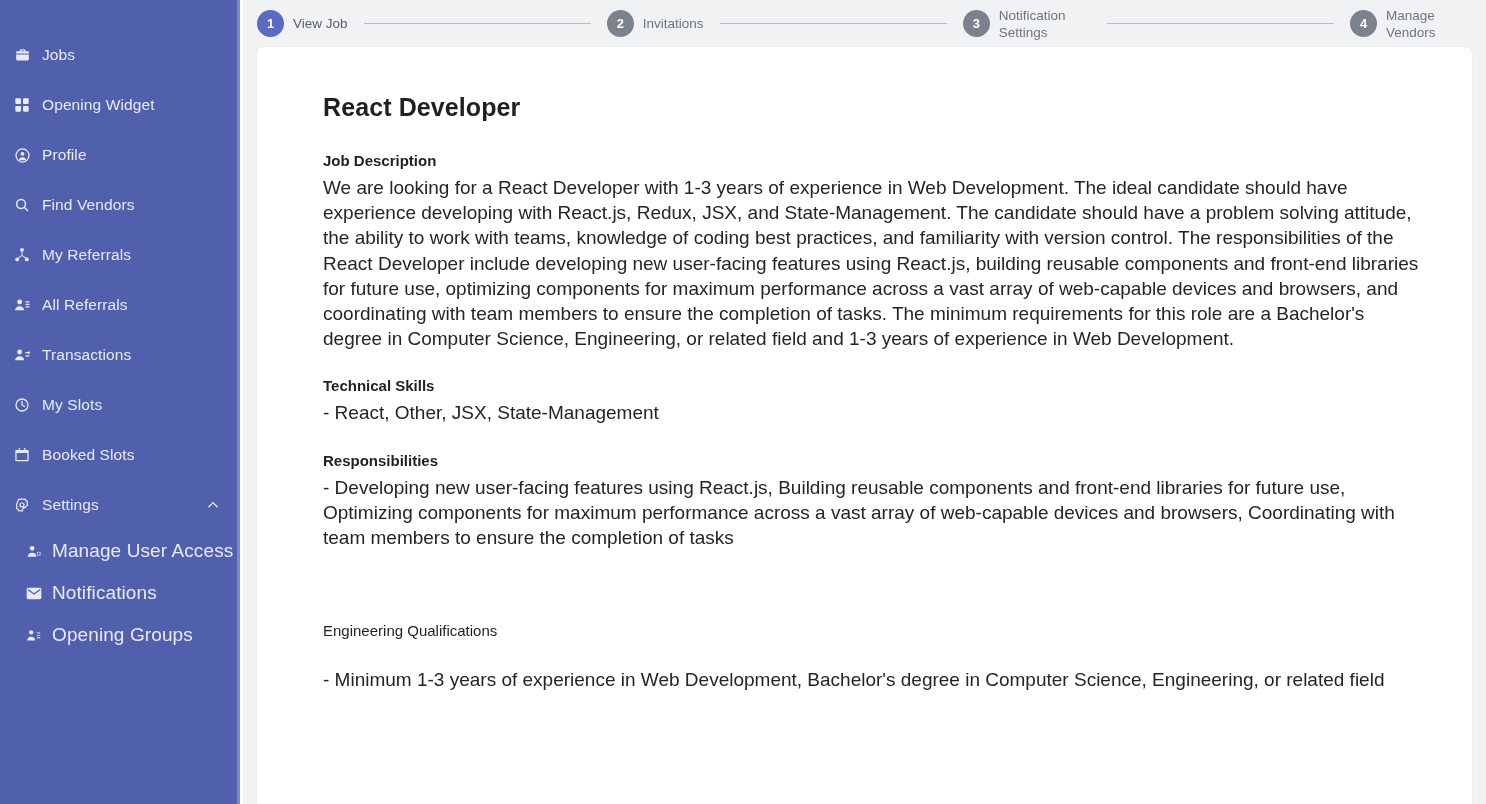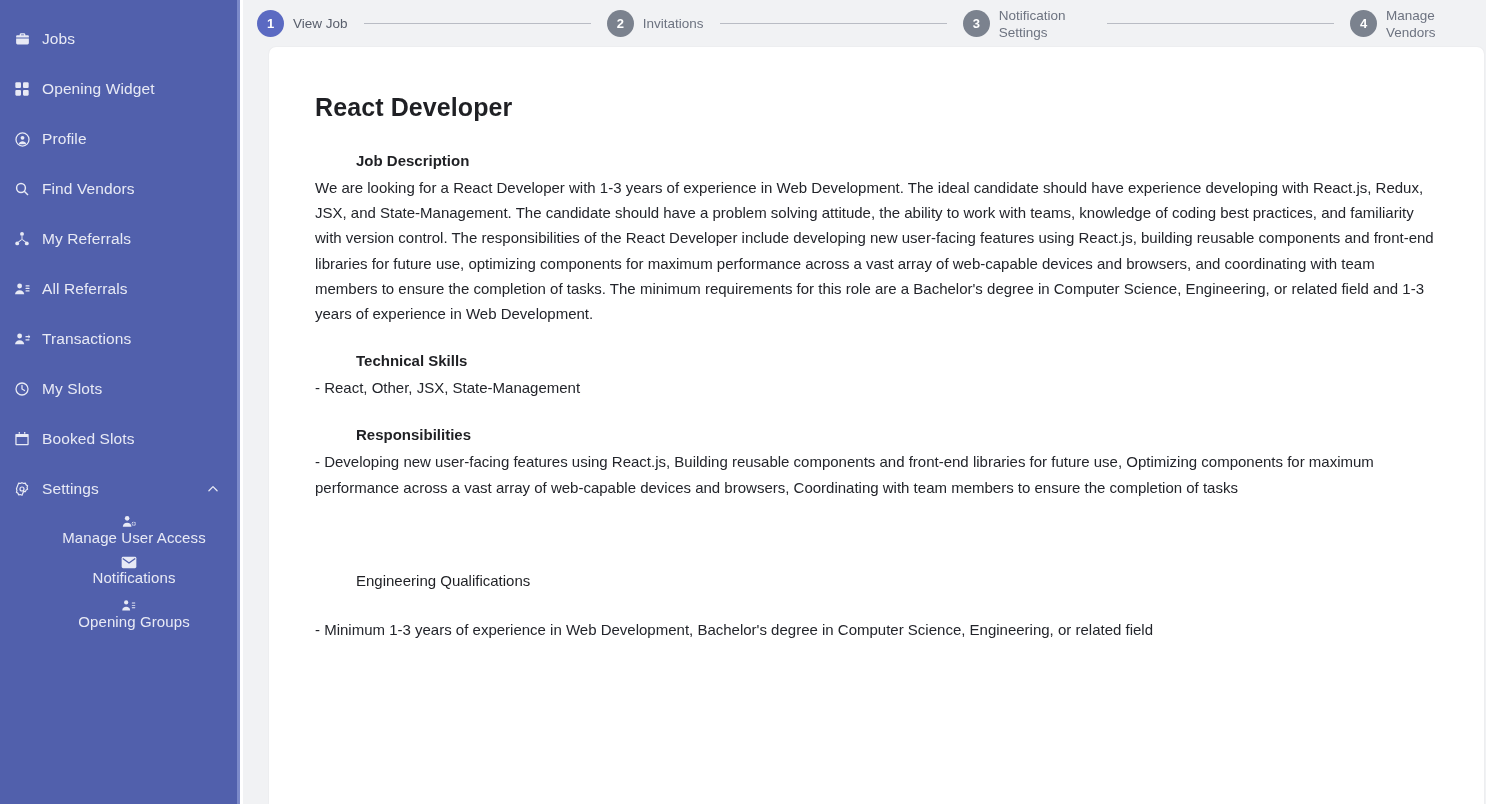--- a/index.html
+++ b/index.html
@@ -20,21 +20,21 @@
   }
 
   
   #sidebar {
     position: absolute;
     left: 0; top: 0;
     width: 240px;
     height: 804px;
     background: #5160ac;
     overflow: hidden;
-    padding-top: 14px;
+    padding-top: 30px;
   }
   #sidebar::after {
     content: "";
     position: absolute;
     right: 0; top: 0;
     width: 3px; height: 100%;
     background: #7c8ac9;
   }
 
   .nav-item {
@@ -55,22 +55,21 @@
     align-items: center;
     justify-content: flex-start;
     color: #e8eaf5;
   }
   .nav-item .ico svg { display:block; }
   .nav-item .lbl { margin-left: 2px; }
 
   .nav-item.sub {
     height: 42px;
     padding-left: 26px;
-    font-size: 15px;
-    flex-direction: column;
+    font-size: 19px;
   }
   .nav-item.sub .ico { width: 24px; min-width:24px; }
 
   .nav-item .chev {
     margin-left: auto;
     margin-right: 20px;
     display: flex;
     align-items: center;
     color: #e8eaf5;
   }
@@ -124,52 +123,52 @@
     flex: 1 1 auto;
     height: 1px;
     background: #b9bcc4;
     margin: 0 16px;
     min-width: 40px;
   }
 
   
   #card {
     position: absolute;
-    left: 26px; top: 47px;
+    left: 14px; top: 47px;
     width: 1215px;
     height: 757px;
     background: #ffffff;
     border-top-left-radius: 7px;
     border-top-right-radius: 7px;
     box-shadow: 0 0 2px rgba(0,0,0,.07);
     overflow: hidden;
+    padding-left: 20px;
   }
   #card-inner {
     padding: 46px 46px 0 46px;
   }
 
   .job-title {
     font-size: 25px;
     font-weight: 700;
     color: #1f2024;
     letter-spacing: .1px;
     margin-bottom: 30px;
   }
 
   .sec-head {
     font-size: 15px;
     font-weight: 700;
     color: #1f2024;
     margin-bottom: 6px;
-    margin-left: 41px;
   }
   .sec-head.normal { font-weight: 400; }
 
   .body-text {
-    font-size: 15px;
+    font-size: 19px;
     color: #23252b;
     line-height: 25.2px;
   }
 
   .block { margin-bottom: 26px; }
   .block.tight { margin-bottom: 25px; }
   .block.edu-gap { margin-top: 72px; }
   .edu-body { margin-top: 28px; }
 
   

